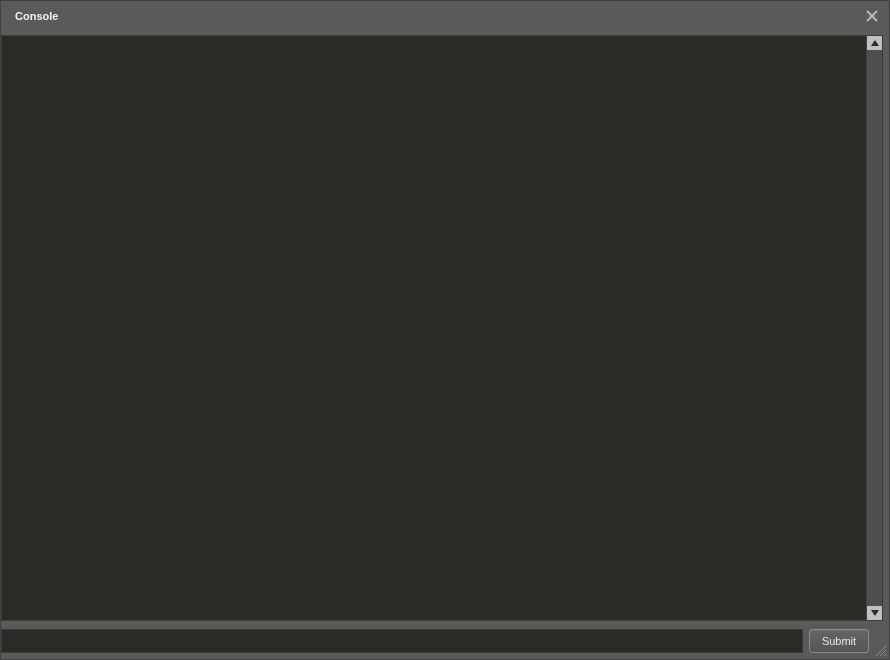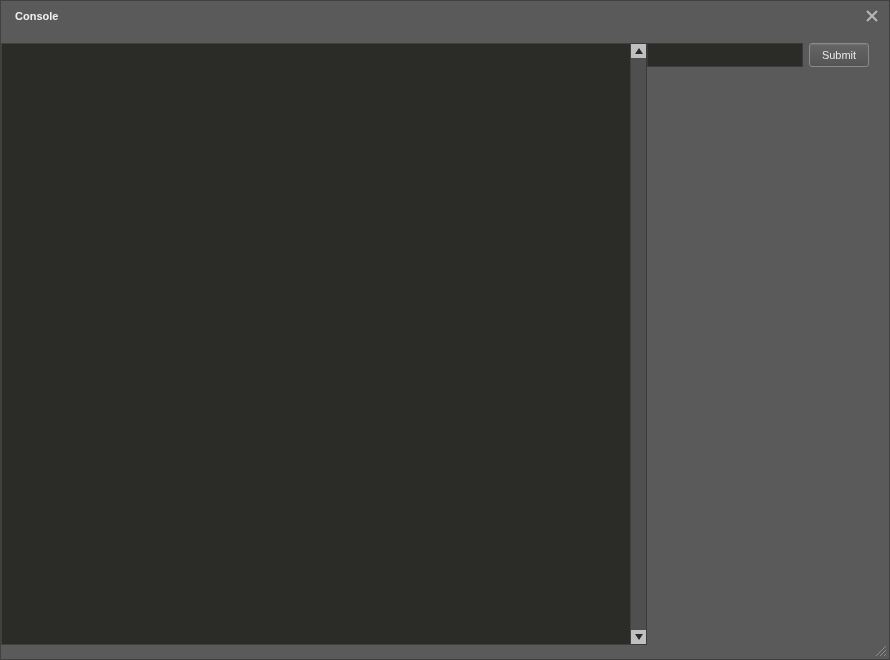--- a/index.html
+++ b/index.html
@@ -17,21 +17,20 @@
       overflow: hidden;
       position: relative;
     }
     .window {
       position: absolute;
       inset: 0;
       background: #5a5a5a;
       display: flex;
       flex-direction: column;
       border: 1px solid #404040;
-      gap: 8px;
     }
     .titlebar {
       height: 30px;
       background: #5a5a5a;
       display: flex;
       align-items: center;
       padding: 0 8px 0 14px;
       justify-content: space-between;
       flex-shrink: 0;
     }
@@ -50,21 +49,21 @@
       color: #b8b8b8;
     }
     .close-icon svg {
       width: 12px;
       height: 12px;
     }
     .content {
       flex: 1;
       padding: 4px 6px 6px 0;
       display: flex;
-      flex-direction: row;
+      flex-direction: column;
       min-height: 0;
     }
     .output-wrap {
       flex: 1;
       display: flex;
       min-height: 0;
       margin-bottom: 8px;
     }
     .output {
       flex: 1;

